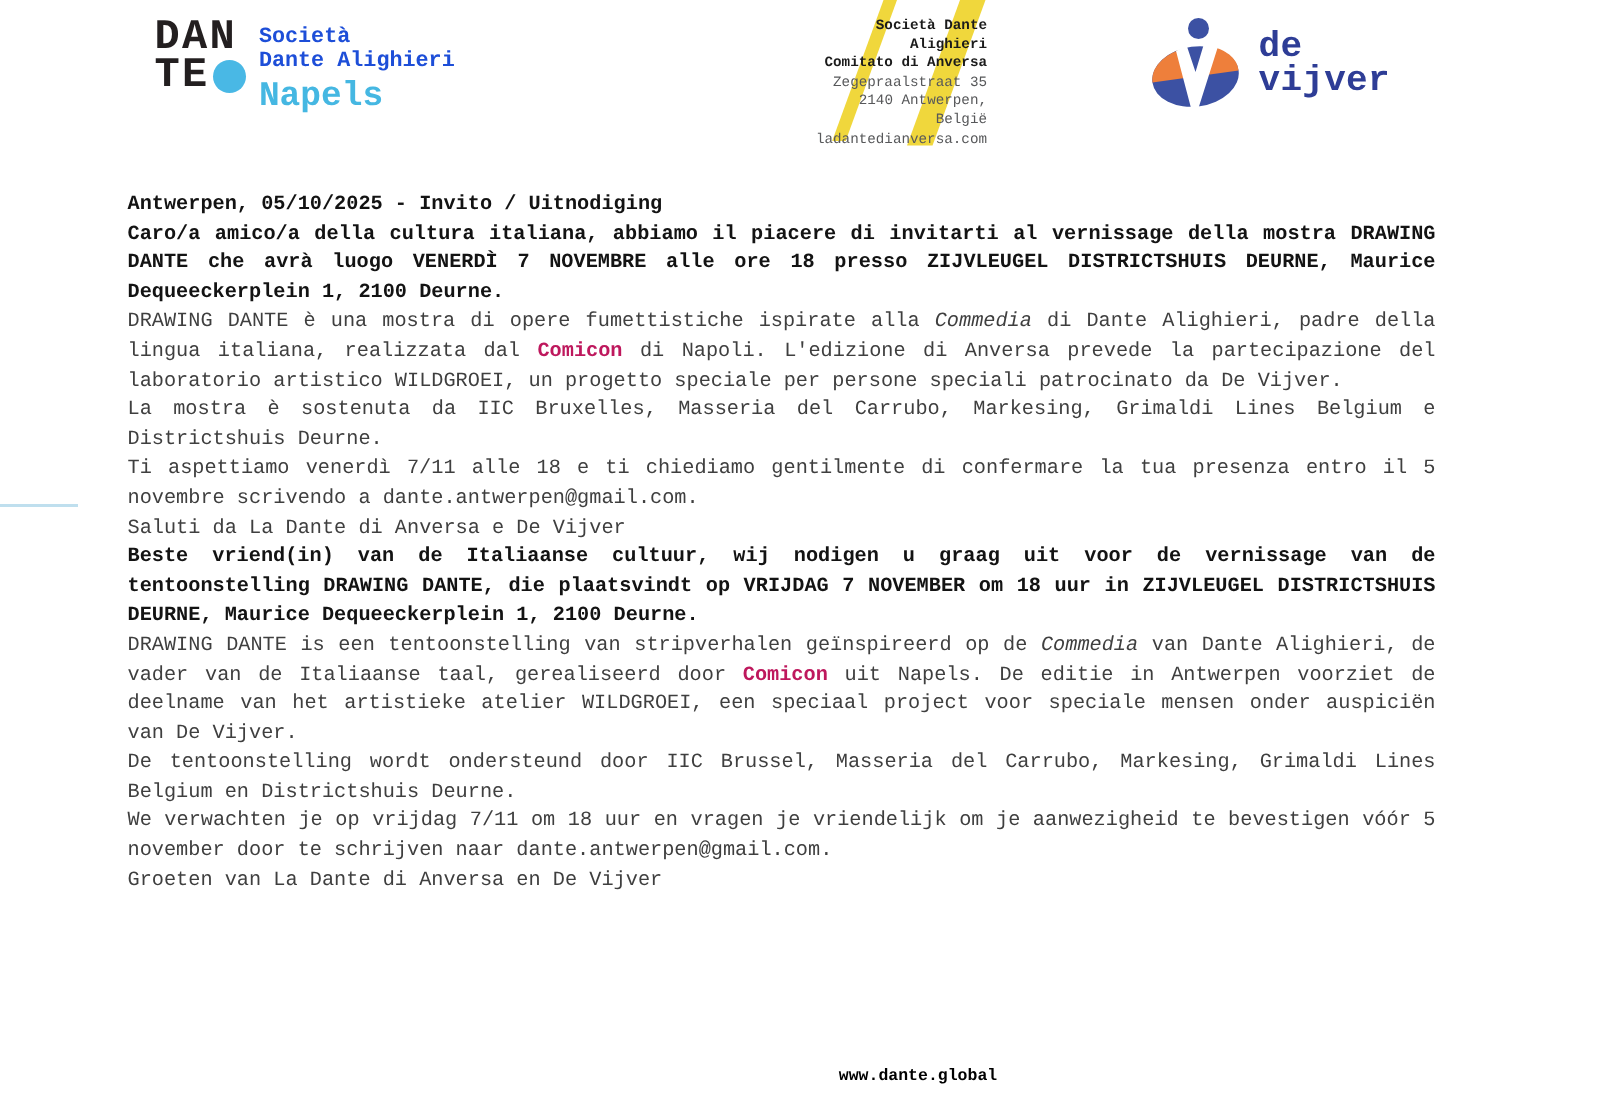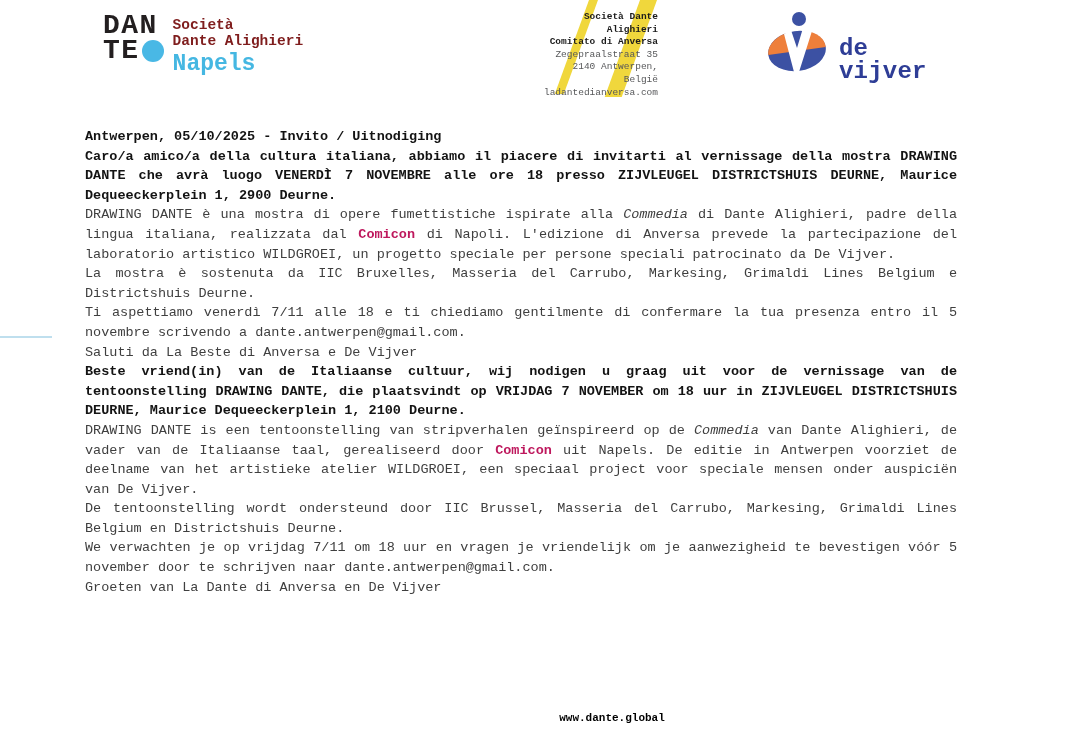--- a/index.html
+++ b/index.html
@@ -7,34 +7,34 @@
     position:relative; width:1071px; height:745px; background:#ffffff;
     overflow:hidden; font-family:Liberation Mono, monospace;
   }
 
   
   .dante-logo { position:absolute; left:103px; top:14px; display:flex; gap:9px; }
   .dante-mark { color:#231f20; font-weight:800; font-size:28px; line-height:0.88; letter-spacing:1.5px; }
   .dante-mark .row { display:flex; align-items:center; }
   .dante-dot { width:22px; height:22px; border-radius:50%; background:#49b8e5; display:inline-block; margin-left:2px; }
   .dante-text { padding-top:3px; }
-  .dante-org { font-weight:700; font-size:14.5px; line-height:1.12; color:#7f1d1d; }
+  .dante-org { font-weight:700; font-size:14.5px; line-height:1.12; color:#1d4ed8; }
   .dante-city { font-weight:700; font-size:23px; color:#45b7e2; line-height:1; margin-top:4px; }
 
   .center-block { position:absolute; left:540px; top:0; width:140px; height:108px; }
   .stripe { position:absolute; background:#f0d73c; transform:skewX(-20deg); transform-origin:top left; }
   .stripe-a { left:49px; top:0; width:9px;  height:94px; }
   .stripe-b { left:100px; top:0; width:17px; height:97px; }
   .address { position:absolute; left:0; top:11px; width:118px; text-align:right;
              font-size:9.5px; line-height:12.6px; z-index:2; }
   .address .b { font-weight:700; color:#1b1b1b; }
   .address .g { color:#57585a; }
 
   .devijver { position:absolute; left:764px; top:10px; display:flex; gap:9px; align-items:flex-start; }
-  .dv-text { color:#2e3d96; font-weight:700; font-size:24px; line-height:0.95; padding-top:11px; letter-spacing:0.2px;margin-top:17px; }
+  .dv-text { color:#2e3d96; font-weight:700; font-size:24px; line-height:0.95; padding-top:11px; letter-spacing:0.2px; }
 
   .blue-line { position:absolute; left:0; top:336px; width:52px; height:2px; background:#bfdfee; }
 
   
   .body-text {
     position:absolute; left:85px; top:127px; width:872px;
     font-size:13.5px; line-height:19.6px; color:#3f3f3f; text-align:justify;
   }
   .body-text p { margin:0; }
   .bold-para { font-weight:700; color:#131313; }
@@ -99,27 +99,27 @@
       <div>de</div>
       <div>vijver</div>
     </div>
   </div>
 
   <div class="blue-line"></div>
 
   <div class="body-text">
     <p class="bold-para mt-date">Antwerpen, 05/10/2025 - Invito / Uitnodiging</p>
 
-    <p class="bold-para mt-sm">Caro/a amico/a della cultura italiana, abbiamo il piacere di invitarti al vernissage della mostra DRAWING DANTE che avrà luogo VENERDÌ 7 NOVEMBRE alle ore 18 presso ZIJVLEUGEL DISTRICTSHUIS DEURNE, Maurice Dequeeckerplein 1, 2900 Deurne.</p>
+    <p class="bold-para mt-sm">Caro/a amico/a della cultura italiana, abbiamo il piacere di invitarti al vernissage della mostra DRAWING DANTE che avrà luogo VENERDÌ 7 NOVEMBRE alle ore 18 presso ZIJVLEUGEL DISTRICTSHUIS DEURNE, Maurice Dequeeckerplein 1, 2100 Deurne.</p>
 
     <p class="mt-md"><span>DRAWING DANTE è una mostra di opere fumettistiche ispirate alla </span><i>Commedia</i><span> di Dante Alighieri, padre della lingua italiana, realizzata dal </span><b class="inline-b">Comicon</b><span> di Napoli. L'edizione di Anversa prevede la partecipazione del laboratorio artistico WILDGROEI, un progetto speciale per persone speciali patrocinato da De Vijver.</span></p>
 
     <p>La mostra è sostenuta da IIC Bruxelles, Masseria del Carrubo, Markesing, Grimaldi Lines Belgium e Districtshuis Deurne.</p>
     <p>Ti aspettiamo venerdì 7/11 alle 18 e ti chiediamo gentilmente di confermare la tua presenza entro il 5 novembre scrivendo a dante.antwerpen@gmail.com.</p>
-    <p>Saluti da La Beste di Anversa e De Vijver</p>
+    <p>Saluti da La Dante di Anversa e De Vijver</p>
 
     <p class="bold-para mt-lg">Beste vriend(in) van de Italiaanse cultuur, wij nodigen u graag uit voor de vernissage van de tentoonstelling DRAWING DANTE, die plaatsvindt op VRIJDAG 7 NOVEMBER om 18 uur in ZIJVLEUGEL DISTRICTSHUIS DEURNE, Maurice Dequeeckerplein 1, 2100 Deurne.</p>
 
     <p class="mt-md2"><span>DRAWING DANTE is een tentoonstelling van stripverhalen geïnspireerd op de </span><i>Commedia</i><span> van Dante Alighieri, de vader van de Italiaanse taal, gerealiseerd door </span><b class="inline-b">Comicon</b><span> uit Napels. De editie in Antwerpen voorziet de deelname van het artistieke atelier WILDGROEI, een speciaal project voor speciale mensen onder auspiciën van De Vijver.</span></p>
 
     <p>De tentoonstelling wordt ondersteund door IIC Brussel, Masseria del Carrubo, Markesing, Grimaldi Lines Belgium en Districtshuis Deurne.</p>
     <p>We verwachten je op vrijdag 7/11 om 18 uur en vragen je vriendelijk om je aanwezigheid te bevestigen vóór 5 november door te schrijven naar dante.antwerpen@gmail.com.</p>
     <p>Groeten van La Dante di Anversa en De Vijver</p>
   </div>
 

